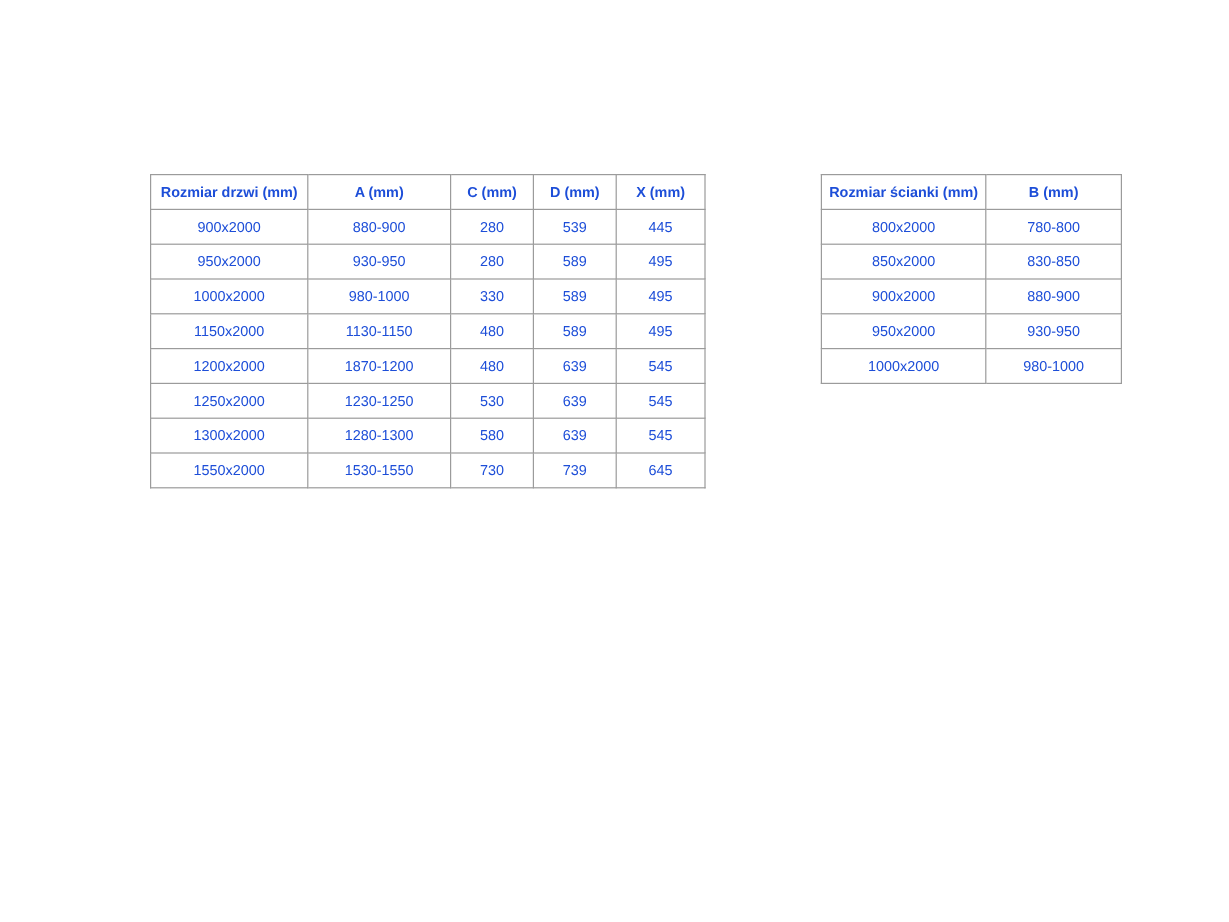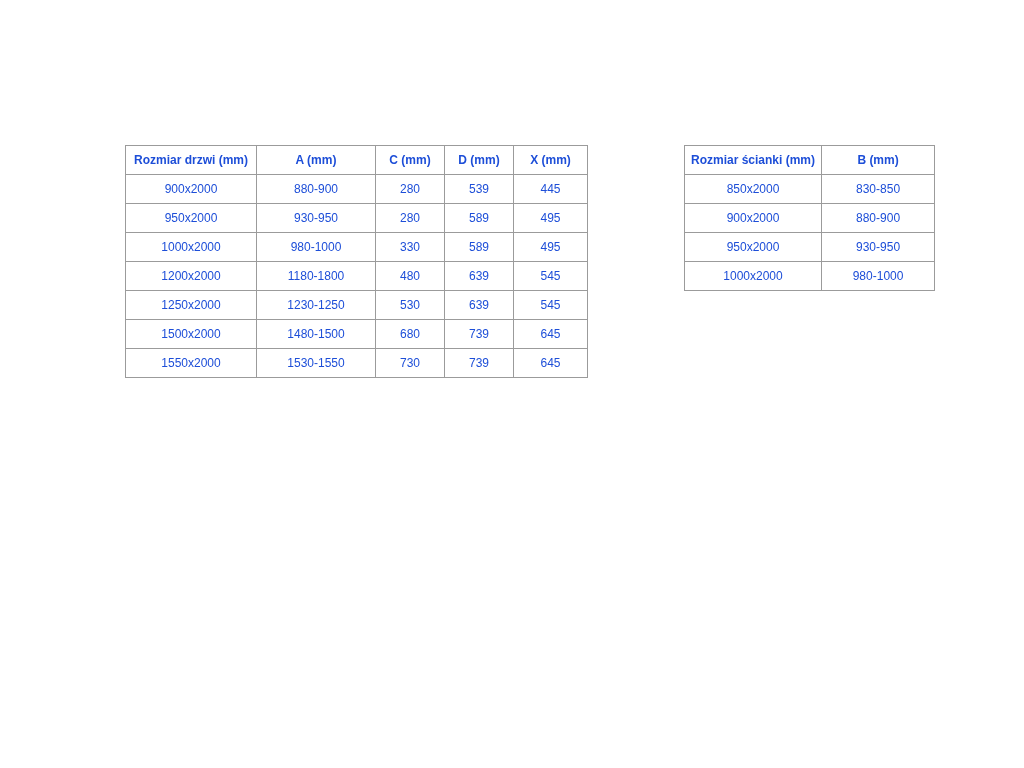--- a/index.html
+++ b/index.html
@@ -92,39 +92,46 @@
           <td>495</td>
         </tr>
         <tr>
           <td>1000x2000</td>
           <td>980-1000</td>
           <td>330</td>
           <td>589</td>
           <td>495</td>
         </tr>
         <tr>
+          <td>1150x2000</td>
+          <td>1130-1150</td>
+          <td>480</td>
+          <td>589</td>
+          <td>495</td>
+        </tr>
+        <tr>
           <td>1200x2000</td>
-          <td>1180-1800</td>
+          <td>1870-1200</td>
           <td>480</td>
           <td>639</td>
           <td>545</td>
         </tr>
         <tr>
           <td>1250x2000</td>
           <td>1230-1250</td>
           <td>530</td>
           <td>639</td>
           <td>545</td>
         </tr>
         <tr>
-          <td>1500x2000</td>
-          <td>1480-1500</td>
-          <td>680</td>
-          <td>739</td>
-          <td>645</td>
+          <td>1300x2000</td>
+          <td>1280-1300</td>
+          <td>580</td>
+          <td>639</td>
+          <td>545</td>
         </tr>
         <tr>
           <td>1550x2000</td>
           <td>1530-1550</td>
           <td>730</td>
           <td>739</td>
           <td>645</td>
         </tr>
       </tbody>
   </table>
@@ -135,20 +142,24 @@
         <col class="c-b">
     </colgroup>
     <thead>
       <tr>
           <th>Rozmiar ścianki (mm)</th>
           <th>B (mm)</th>
         </tr>
     </thead>
     <tbody>
         <tr>
+          <td>800x2000</td>
+          <td>780-800</td>
+        </tr>
+        <tr>
           <td>850x2000</td>
           <td>830-850</td>
         </tr>
         <tr>
           <td>900x2000</td>
           <td>880-900</td>
         </tr>
         <tr>
           <td>950x2000</td>
           <td>930-950</td>

